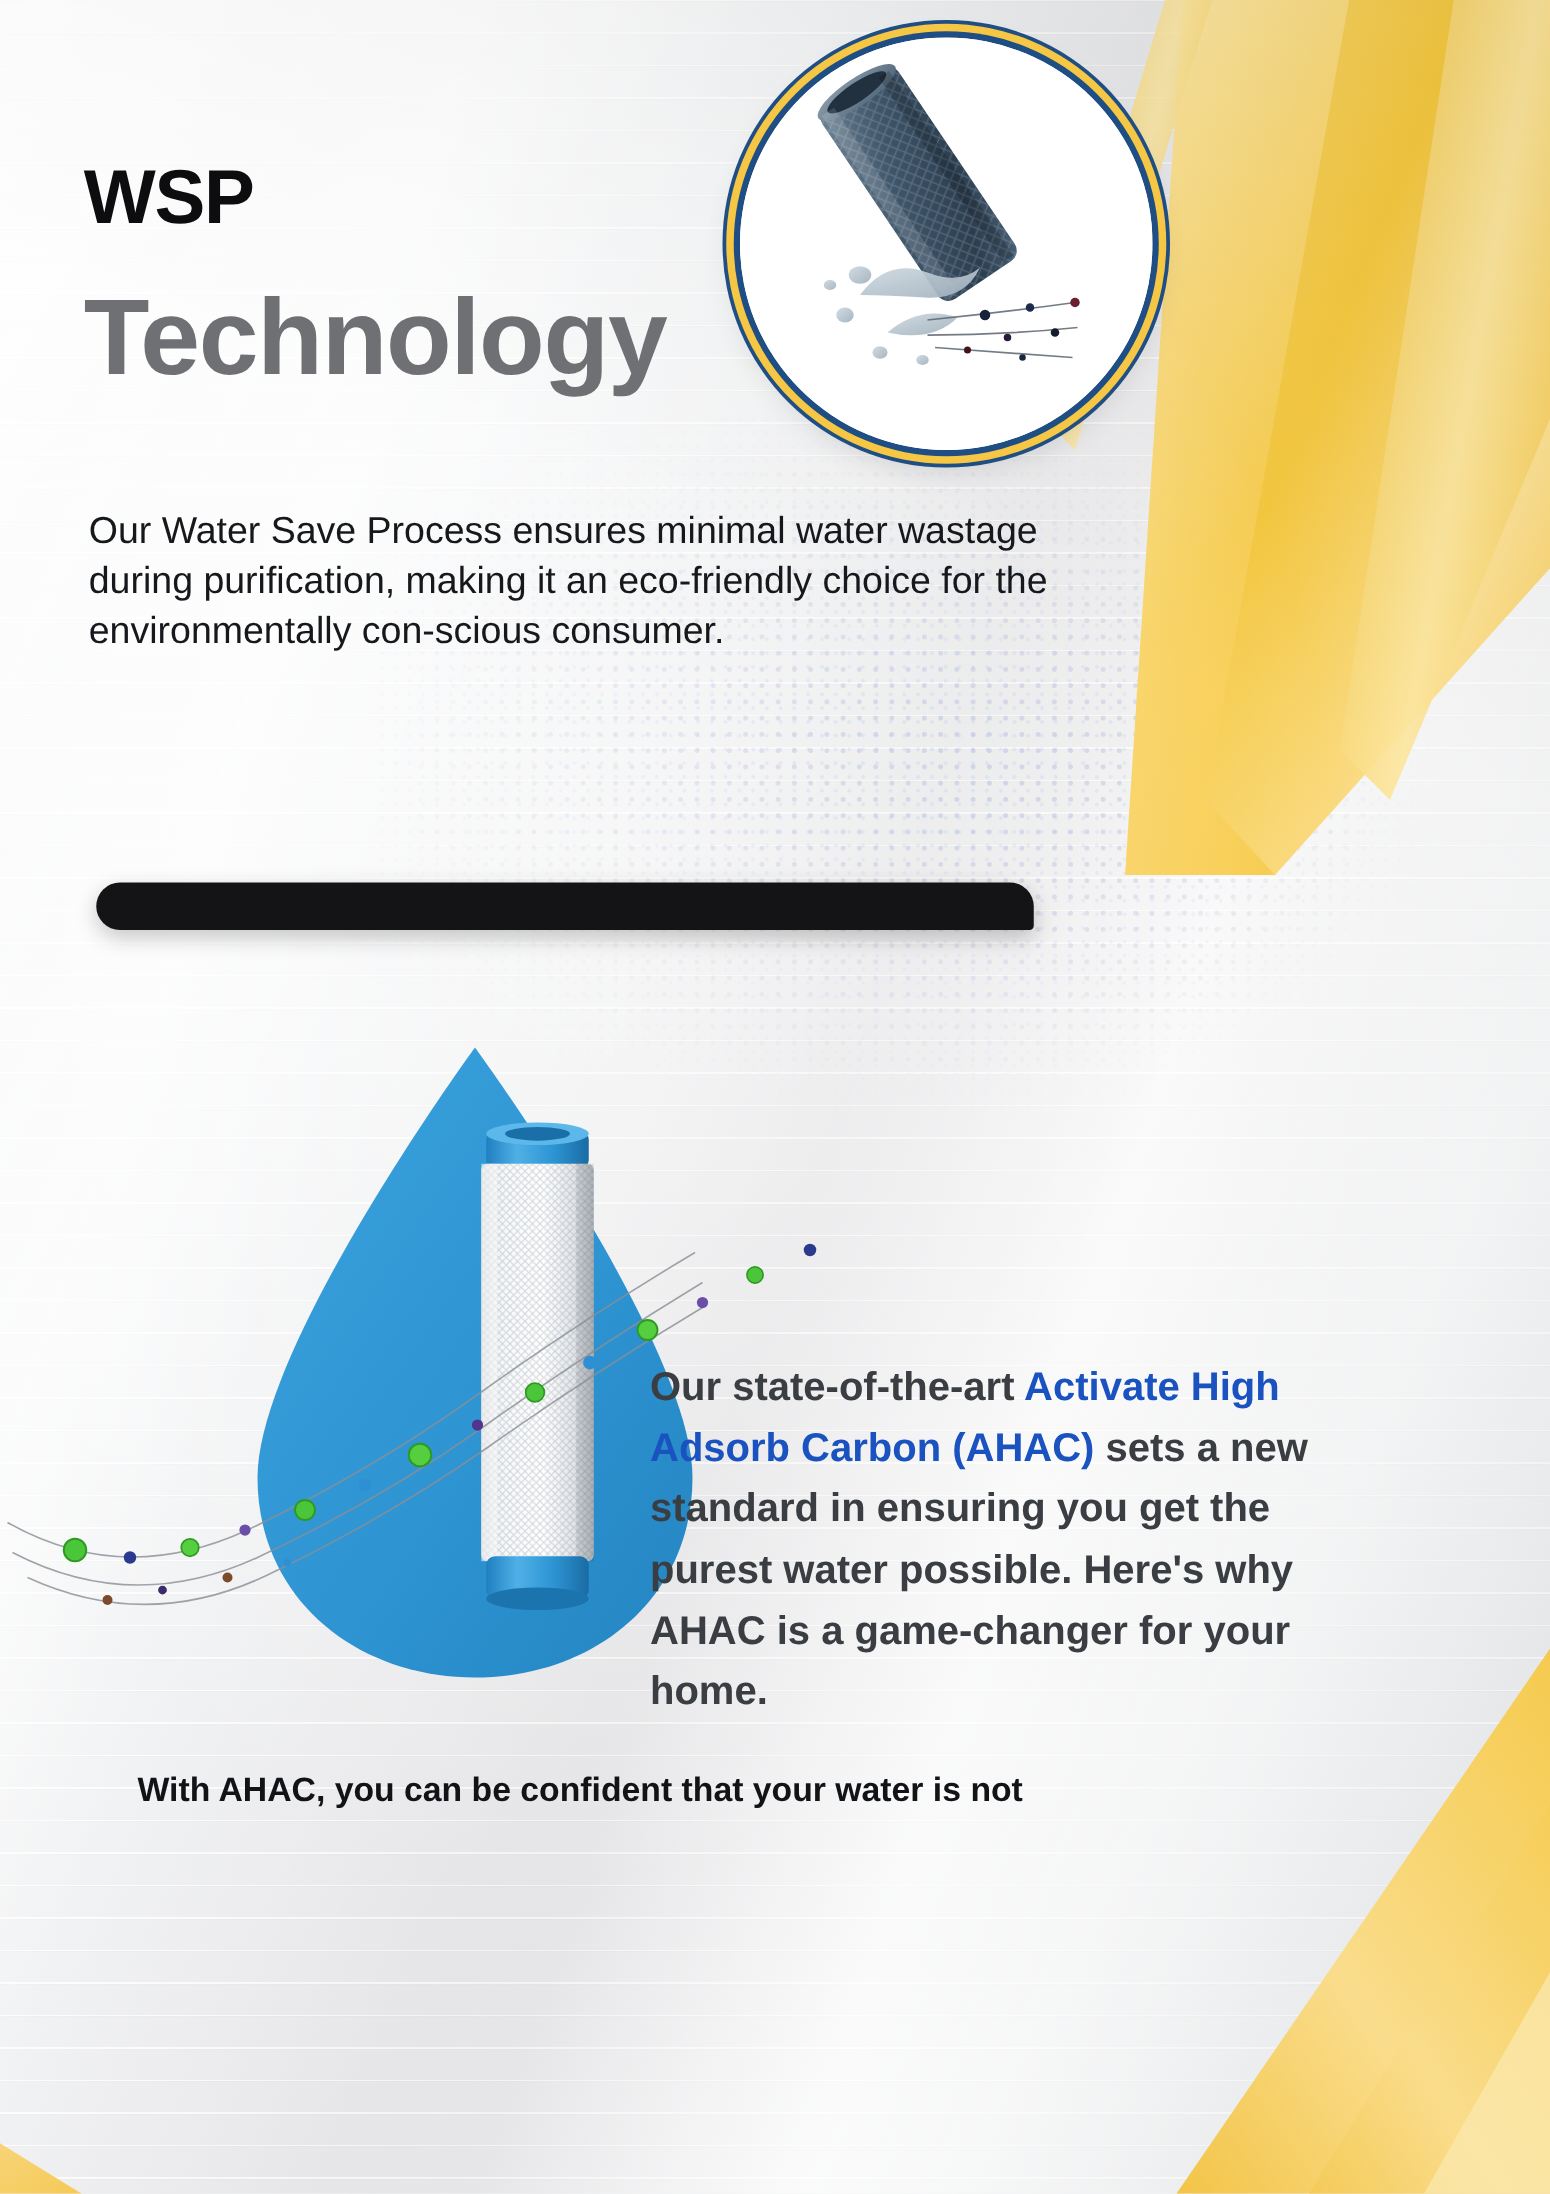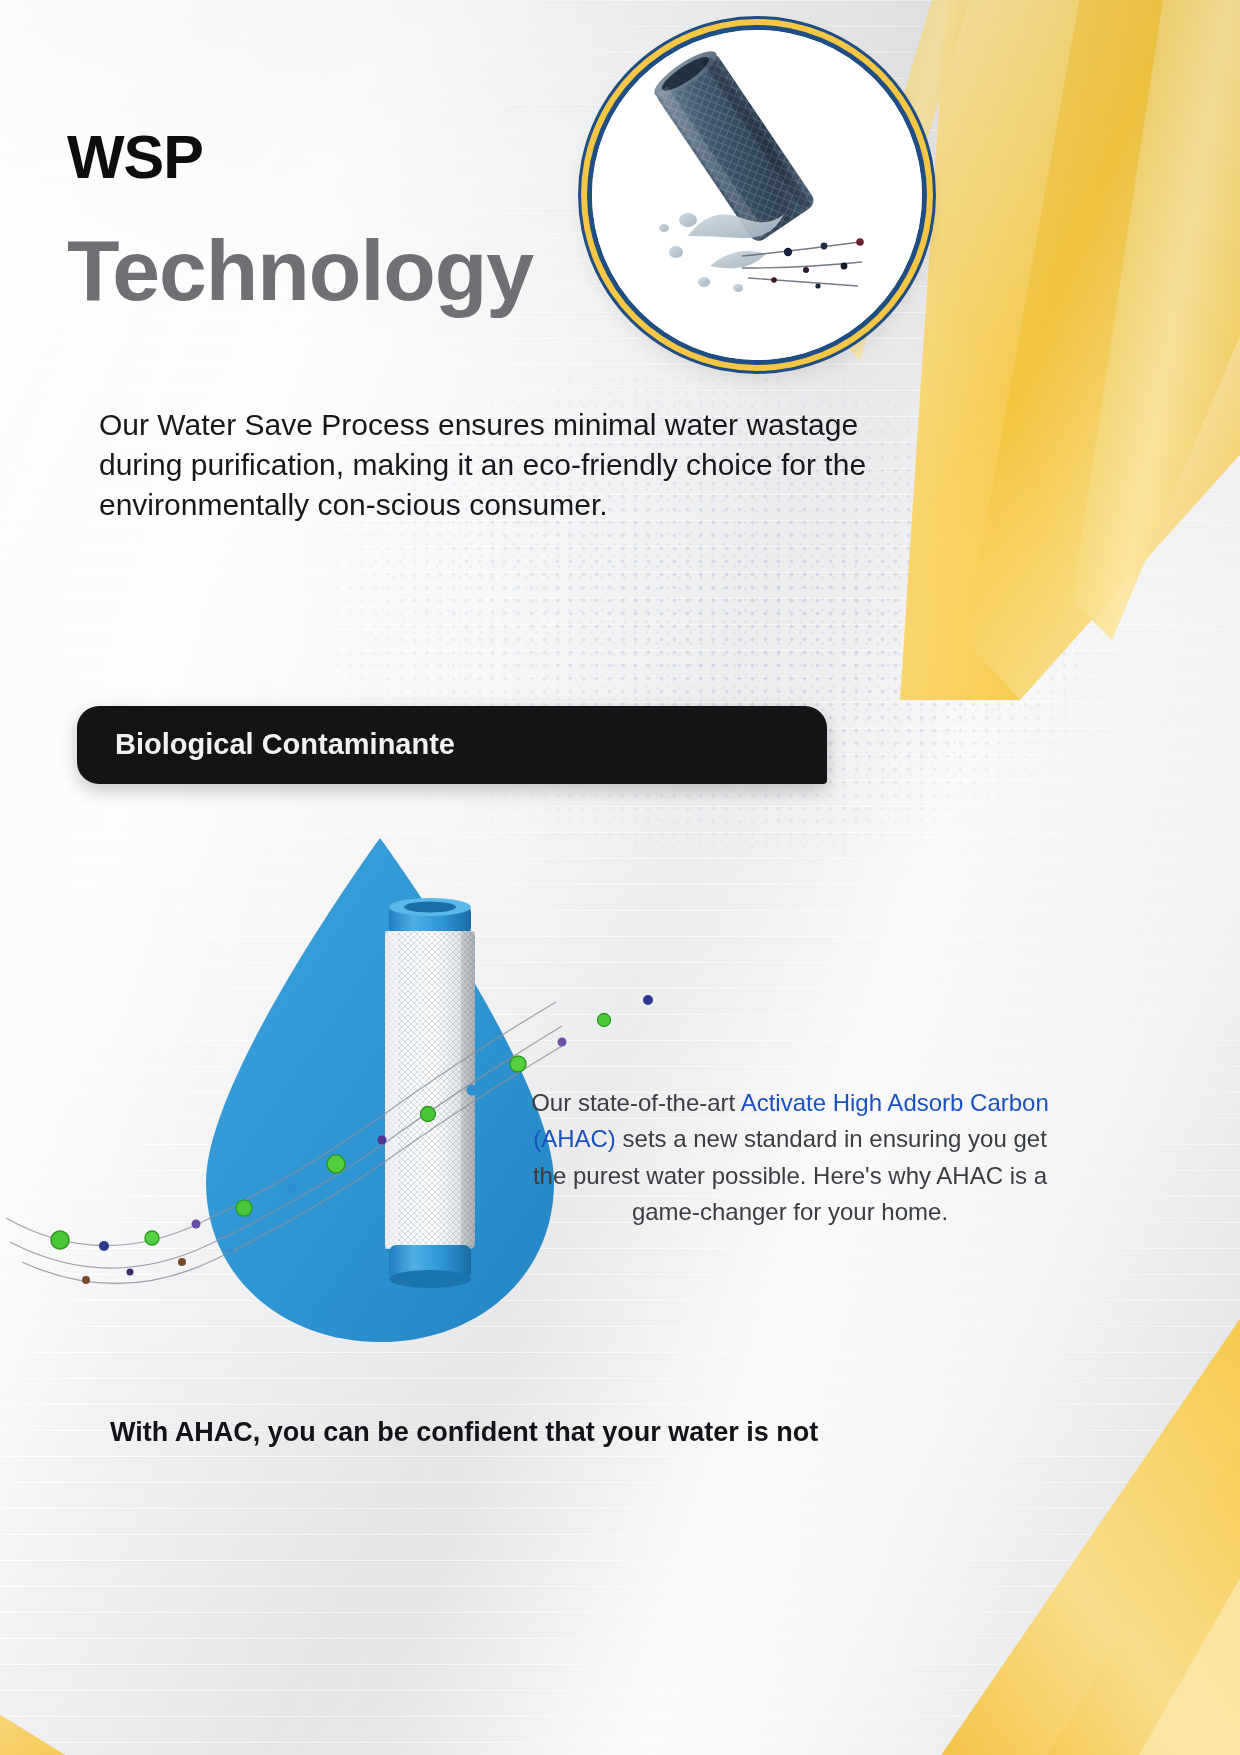--- a/index.html
+++ b/index.html
@@ -88,21 +88,21 @@
     font-size:61px;line-height:.98;font-weight:800;letter-spacing:-1px;
     color:#0d0d10;
   }
   .h-tech{
     position:absolute;left:67px;top:228px;
     font-size:86px;line-height:.98;font-weight:700;letter-spacing:-1px;
     color:#6f7074;
   }
   .para-wsp{
     position:absolute;left:71px;top:405px;width:800px;
-    font-size:30px;line-height:1.33;font-weight:500;color:#16181b;margin-left:28px;
+    font-size:30px;line-height:1.33;font-weight:500;color:#16181b;
   }
 
   .h-ahac{
     position:absolute;left:66px;top:612px;
     font-size:72px;font-weight:800;letter-spacing:-1.5px;line-height:1;
     white-space:nowrap;
   }
   .h-ahac .k{color:#0d0d10;}
   .h-ahac .g{color:#6f7074;}
 
@@ -121,21 +121,21 @@
   
   .drop-wrap{position:absolute;left:60px;top:830px;width:720px;height:540px;}
   .blue-drop{position:absolute;left:120px;top:0;width:400px;height:520px;}
 
   .cartridge{
     position:absolute;left:315px;top:65px;width:110px;height:395px;
   }
 
   .para-ahac{
     position:absolute;left:520px;top:1085px;width:540px;
-    text-align:center;font-size:24px;line-height:1.52;font-weight:400;color:#3a3d42;
+    font-size:32px;line-height:1.52;font-weight:700;color:#3a3d42;
   }
   .para-ahac .blue{color:#1a52c0;}
 
   .closing{
     position:absolute;left:110px;top:1405px;width:900px;
     font-size:27px;line-height:2.0;font-weight:700;color:#121316;
   }
 </style>
 </head>
 <body>
@@ -263,21 +263,20 @@
     </svg>
   </div>
 
   <div class="h-wsp">WSP</div>
   <div class="h-tech">Technology</div>
 
   <div class="para-wsp">Our Water Save Process ensures minimal water wastage during purification, making it an eco-friendly choice for the environmentally con-scious consumer.</div>
 
 
   <div class="banner">
-    <div class="banner-text">Biological Contaminante</div>
   </div>
 
   <div class="drop-wrap">
     <svg class="blue-drop" viewBox="0 0 400 520">
       <defs>
         <linearGradient id="dropg" x1="0" y1="0" x2="1" y2="1">
           <stop offset="0%" stop-color="#3aa3dd"></stop>
           <stop offset="55%" stop-color="#2e94d2"></stop>
           <stop offset="100%" stop-color="#2485c2"></stop>
         </linearGradient>

